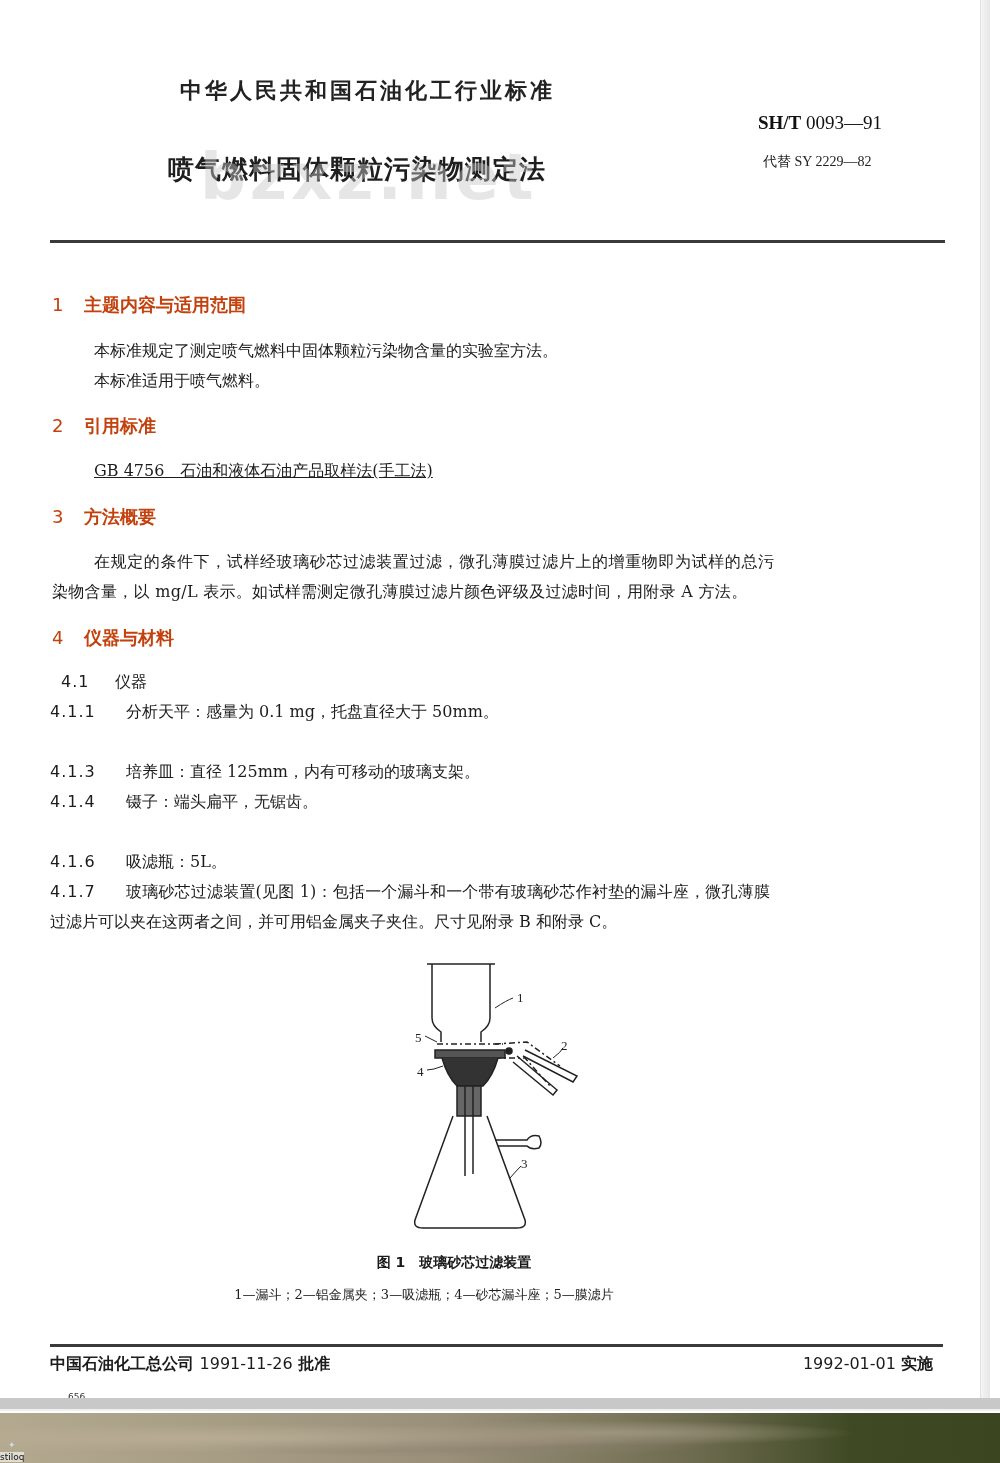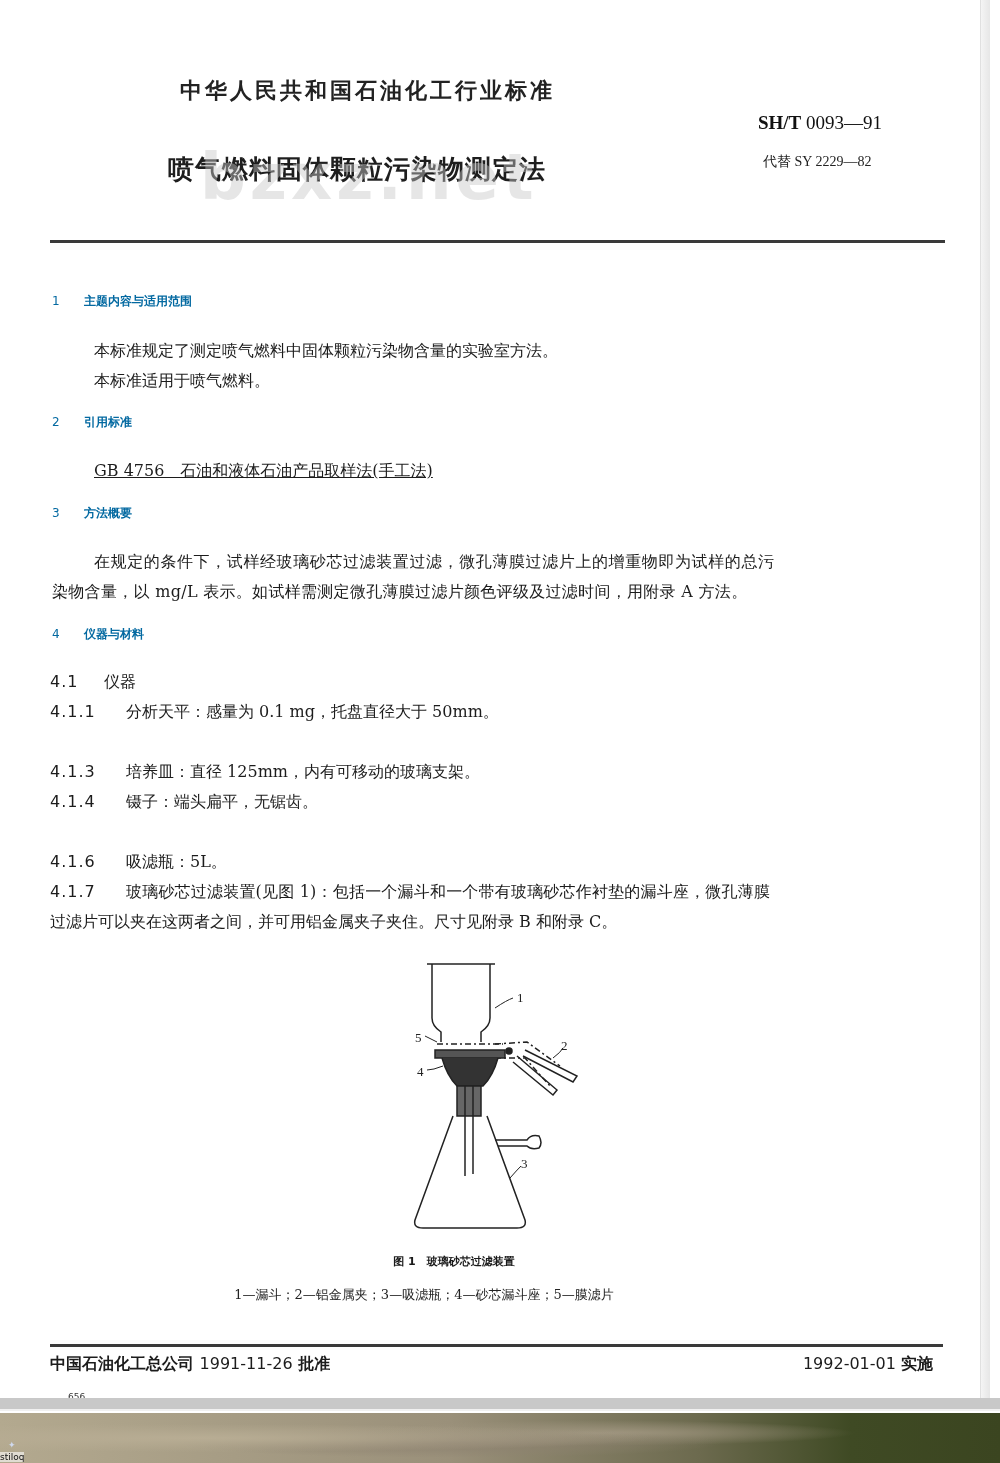--- a/index.html
+++ b/index.html
@@ -44,42 +44,42 @@
     position: absolute; left: 50px; top: 240px; width: 895px; height: 3px;
     background: #3a3a3a;
   }
   .rule-bottom {
     position: absolute; left: 50px; top: 1344px; width: 893px; height: 3px;
     background: #3a3a3a;
   }
 
   .h-sec {
     position: absolute; font-family: "DejaVu Sans", sans-serif; font-weight: bold;
-    font-size: 12px; color: #0369a1;
+    font-size: 18px; color: #c2410c;
   }
   .h-sec .num { display: inline-block; width: 32px; font-weight: normal; }
   .para {
     position: absolute; font-family: "DejaVu Serif", serif; font-size: 16px;
     color: #1c1c1c; line-height: 30px;
   }
   .item {
     position: absolute; left: 50px; font-family: "DejaVu Serif", serif; font-size: 16px;
     color: #1c1c1c;
   }
   .item .num {
     display: inline-block; width: 76px; font-family: "DejaVu Sans", sans-serif;
     letter-spacing: 1px;
   }
 
   .figure {
     position: absolute; left: 395px; top: 958px; width: 200px; height: 280px;
   }
   .fig-caption {
     position: absolute; left: 0; width: 908px; top: 1254px; text-align: center;
-    font-family: "DejaVu Sans", sans-serif; font-weight: bold; font-size: 11px;
+    font-family: "DejaVu Sans", sans-serif; font-weight: bold; font-size: 14px;
   }
   .fig-legend {
     position: absolute; left: 0; width: 848px; top: 1286px; text-align: center;
     font-family: "DejaVu Serif", serif; font-size: 13px; color: #222;
   }
 
   .footer-left {
     position: absolute; left: 50px; top: 1354px;
     font-family: "DejaVu Sans", sans-serif; font-size: 16px; font-weight: bold; color: #1c1c1c;
   }
@@ -142,21 +142,21 @@
   <div class="h-sec" style="left:52px; top:505px;">
     <span class="num">3</span><span>方法概要</span>
   </div>
   <div class="para" style="left:52px; top:577px; letter-spacing:0.3px;">染物含量，以 mg/L 表示。如试样需测定微孔薄膜过滤片颜色评级及过滤时间，用附录 A 方法。</div>
   <div class="para" style="left:94px; top:547px; letter-spacing:0.6px;">在规定的条件下，试样经玻璃砂芯过滤装置过滤，微孔薄膜过滤片上的增重物即为试样的总污</div>
 
   <div class="h-sec" style="left:52px; top:626px;">
     <span class="num">4</span><span>仪器与材料</span>
   </div>
 
-  <div class="item" style="top:672px;">
+  <div class="item" style="top:672px;margin-left:11px;">
     <span class="num" style="width:54px;">4.1</span><span>仪器</span>
   </div>
   <div class="item" style="top:702px;">
     <span class="num">4.1.1</span><span>分析天平：感量为 0.1 mg，托盘直径大于 50mm。</span>
   </div>
   <div class="item" style="top:762px;">
     <span class="num">4.1.3</span><span>培养皿：直径 125mm，内有可移动的玻璃支架。</span>
   </div>
   <div class="item" style="top:792px;">
     <span class="num">4.1.4</span><span>镊子：端头扁平，无锯齿。</span>

